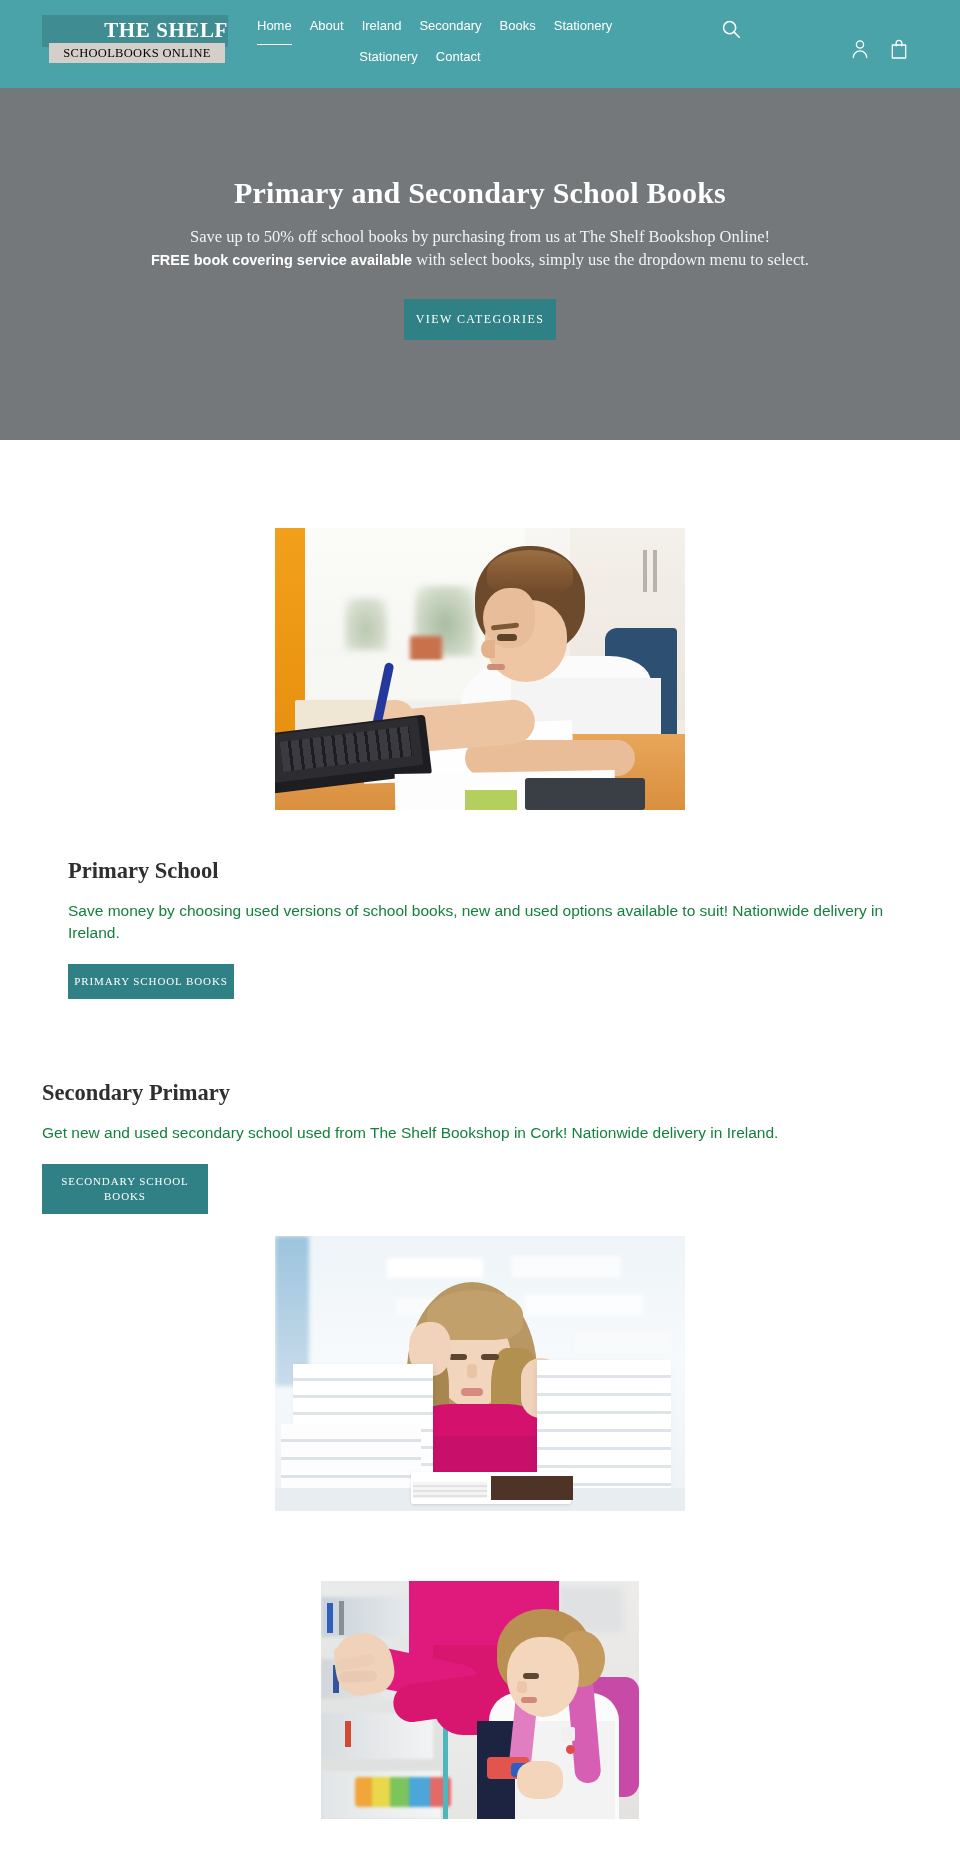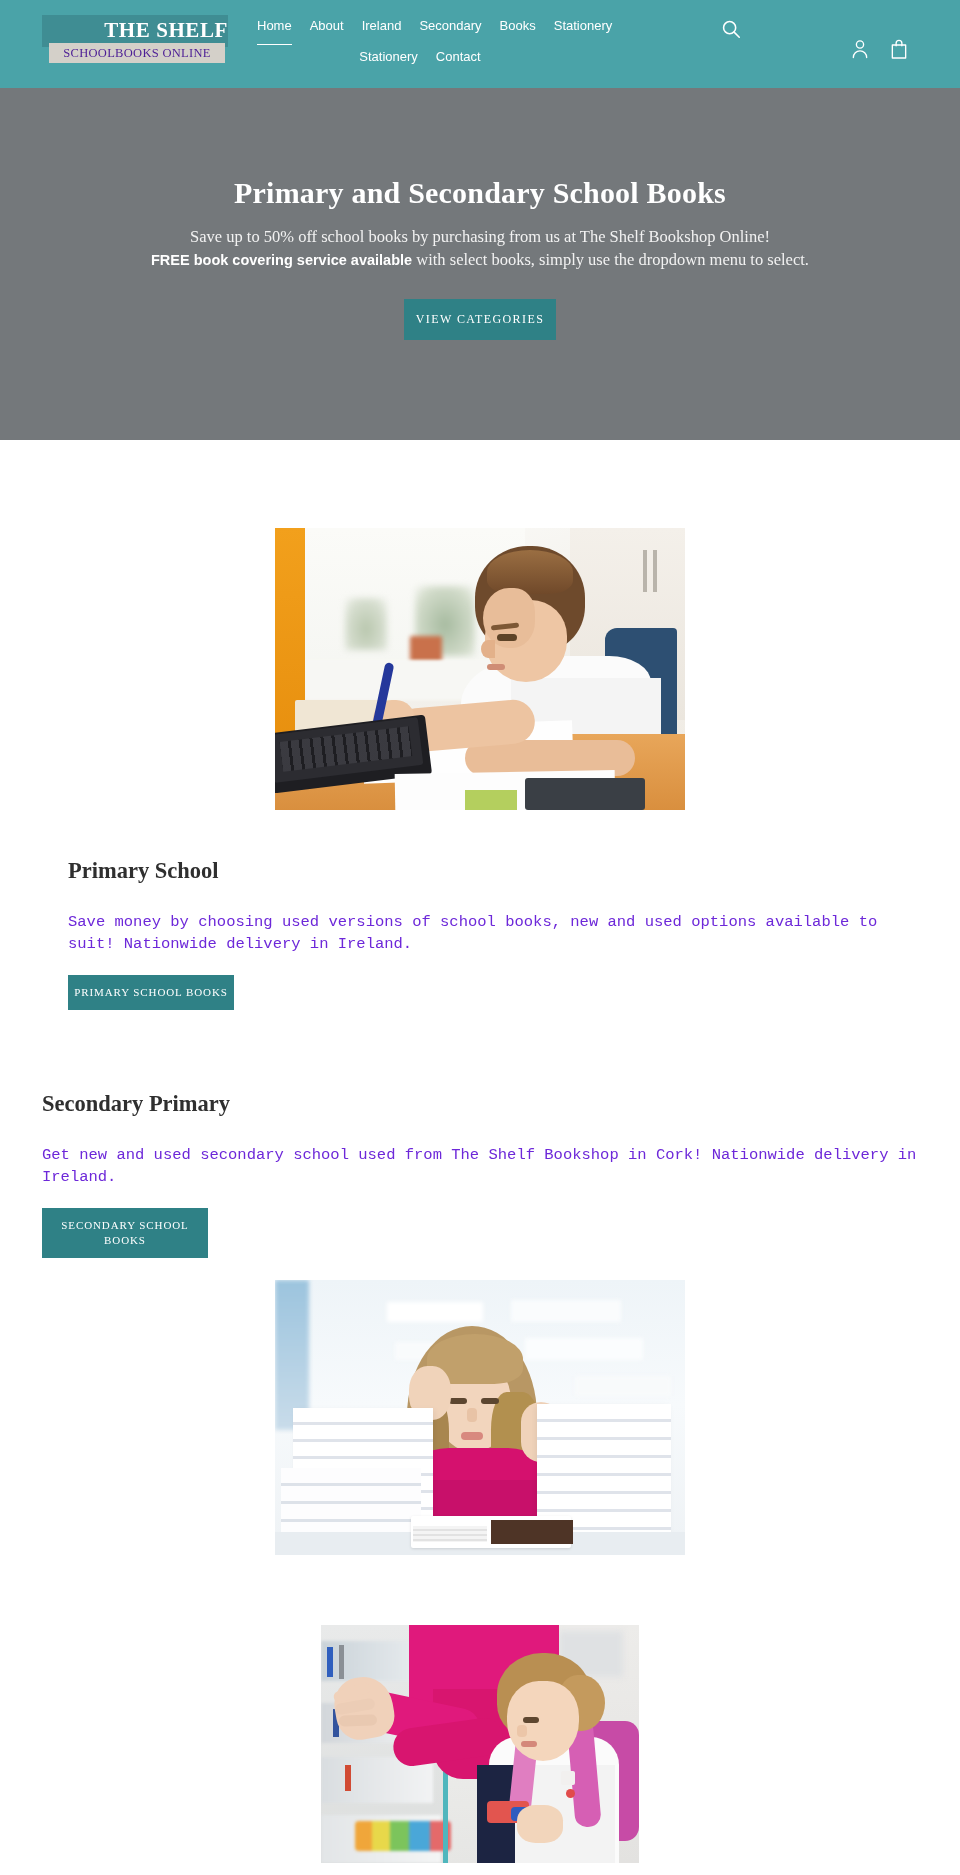--- a/index.html
+++ b/index.html
@@ -64,21 +64,21 @@
     position: absolute;
     left: 7px;
     top: 28px;
     width: 176px;
     height: 20px;
     line-height: 20px;
     text-align: center;
     font-family: "Liberation Serif", serif;
     font-size: 12.5px;
     letter-spacing: 0.3px;
-    color: #4c1d95;
+    color: #000000;
     white-space: nowrap;
   }
 
   .main-nav {
     position: absolute;
     left: 250px;
     top: 14px;
     width: 340px;
     text-align: center;
   }
@@ -177,24 +177,24 @@
   .text-block.secondary { padding-left: 42px; padding-right: 42px; }
 
   .sec-title {
     font-family: "Liberation Serif", serif;
     font-weight: bold;
     font-size: 22.5px;
     color: #2f2f2f;
     line-height: 28px;
   }
   .sec-body {
-    margin-top: 26px;
-    font-family: Liberation Mono, monospace;
+    margin-top: 15px;
+    font-family: Liberation Sans, sans-serif;
     font-size: 15.5px;
-    color: #6d28d9;
+    color: #15803d;
     line-height: 22px;
   }
   .sec-btn {
     margin-top: 20px;
     width: 166px;
     padding: 10px 6px;
     line-height: 15px;
     font-size: 11px;
     letter-spacing: 0.9px;
   }

